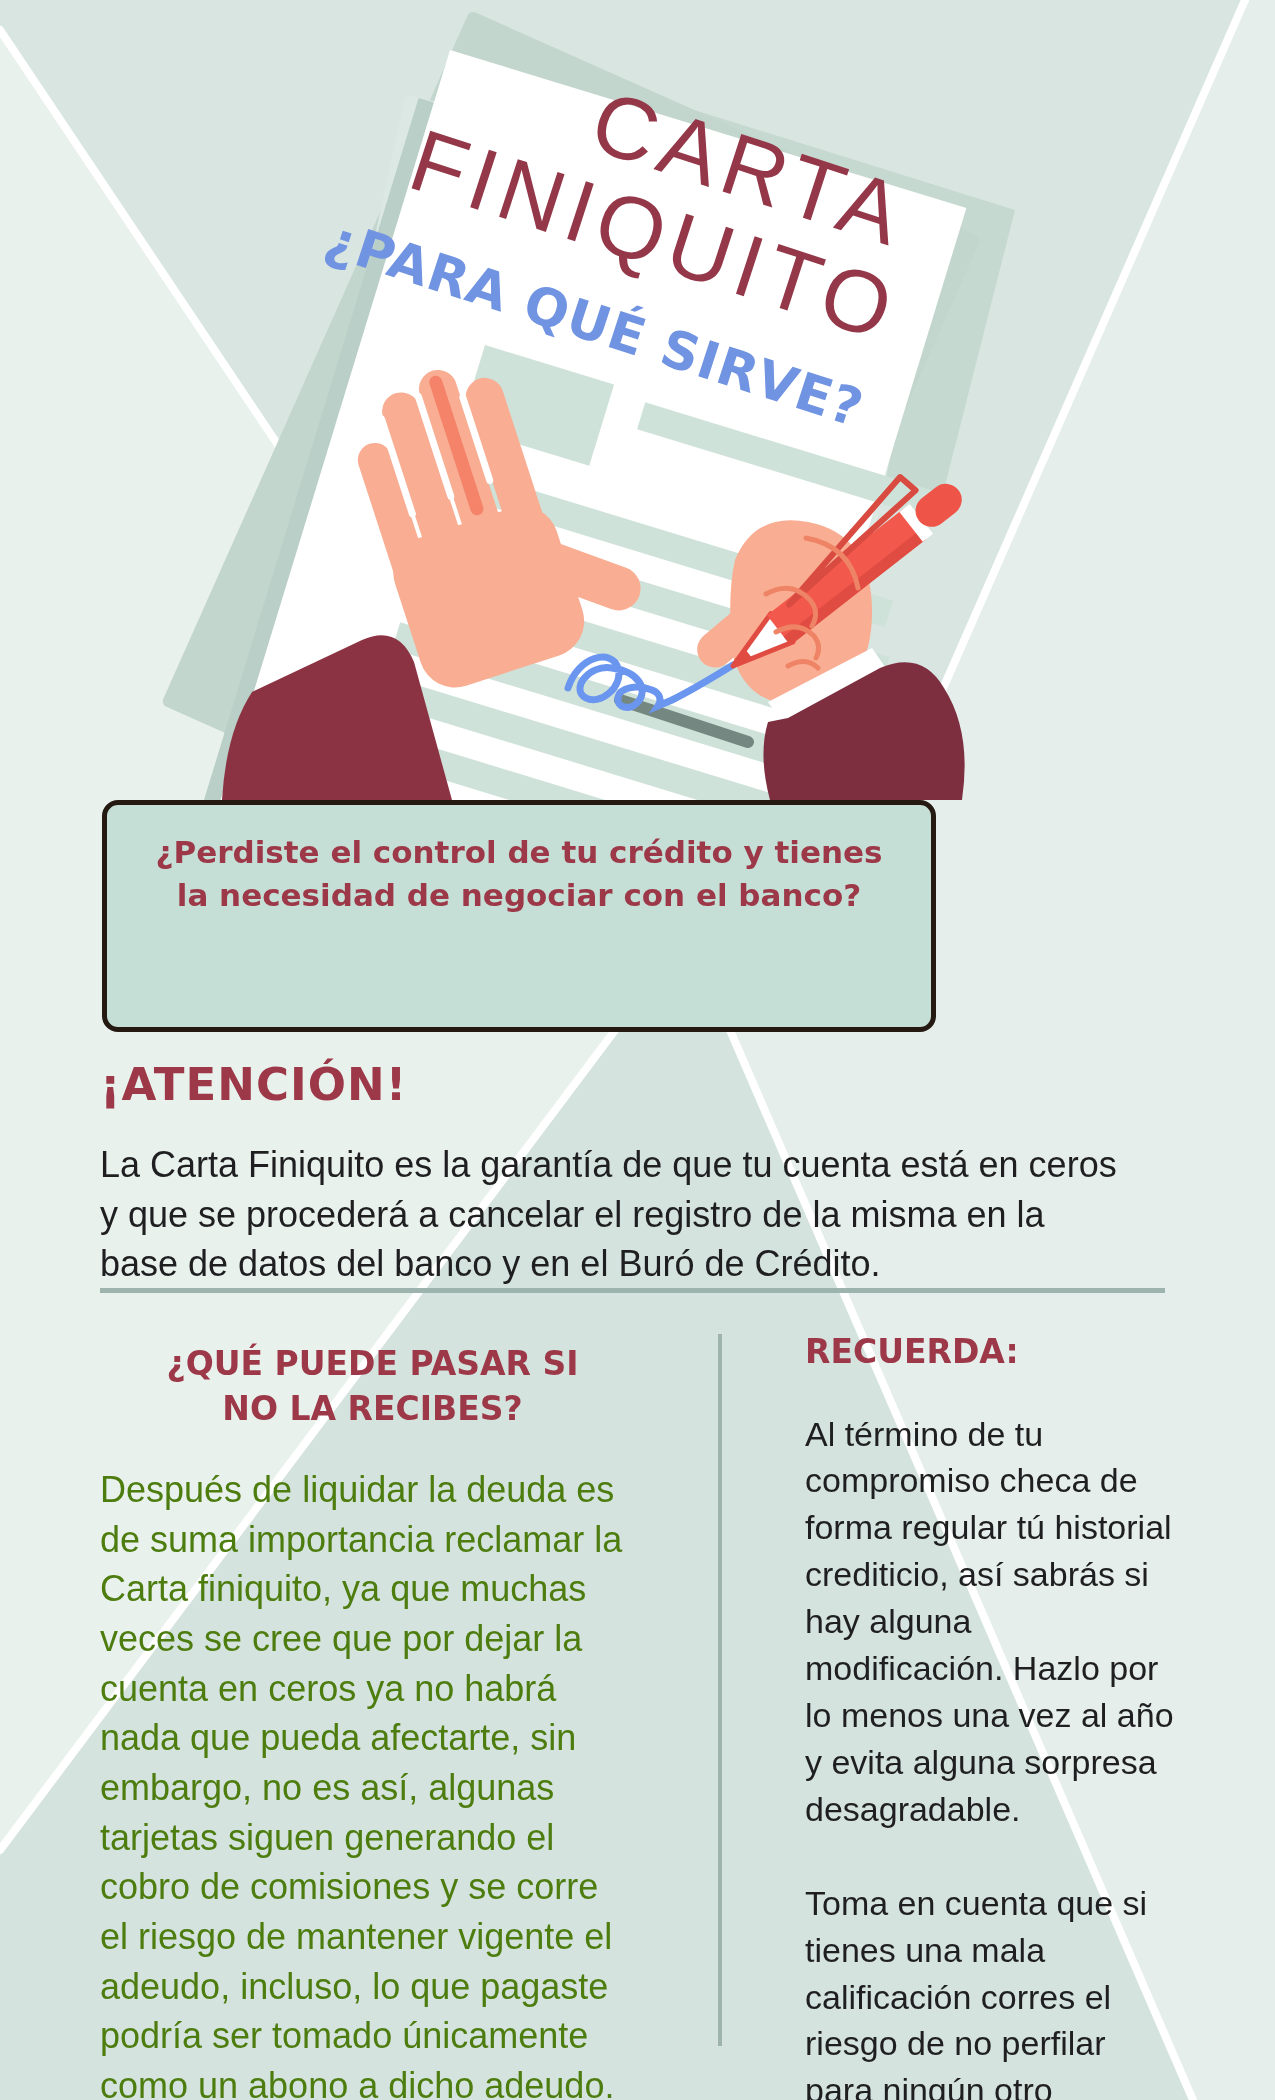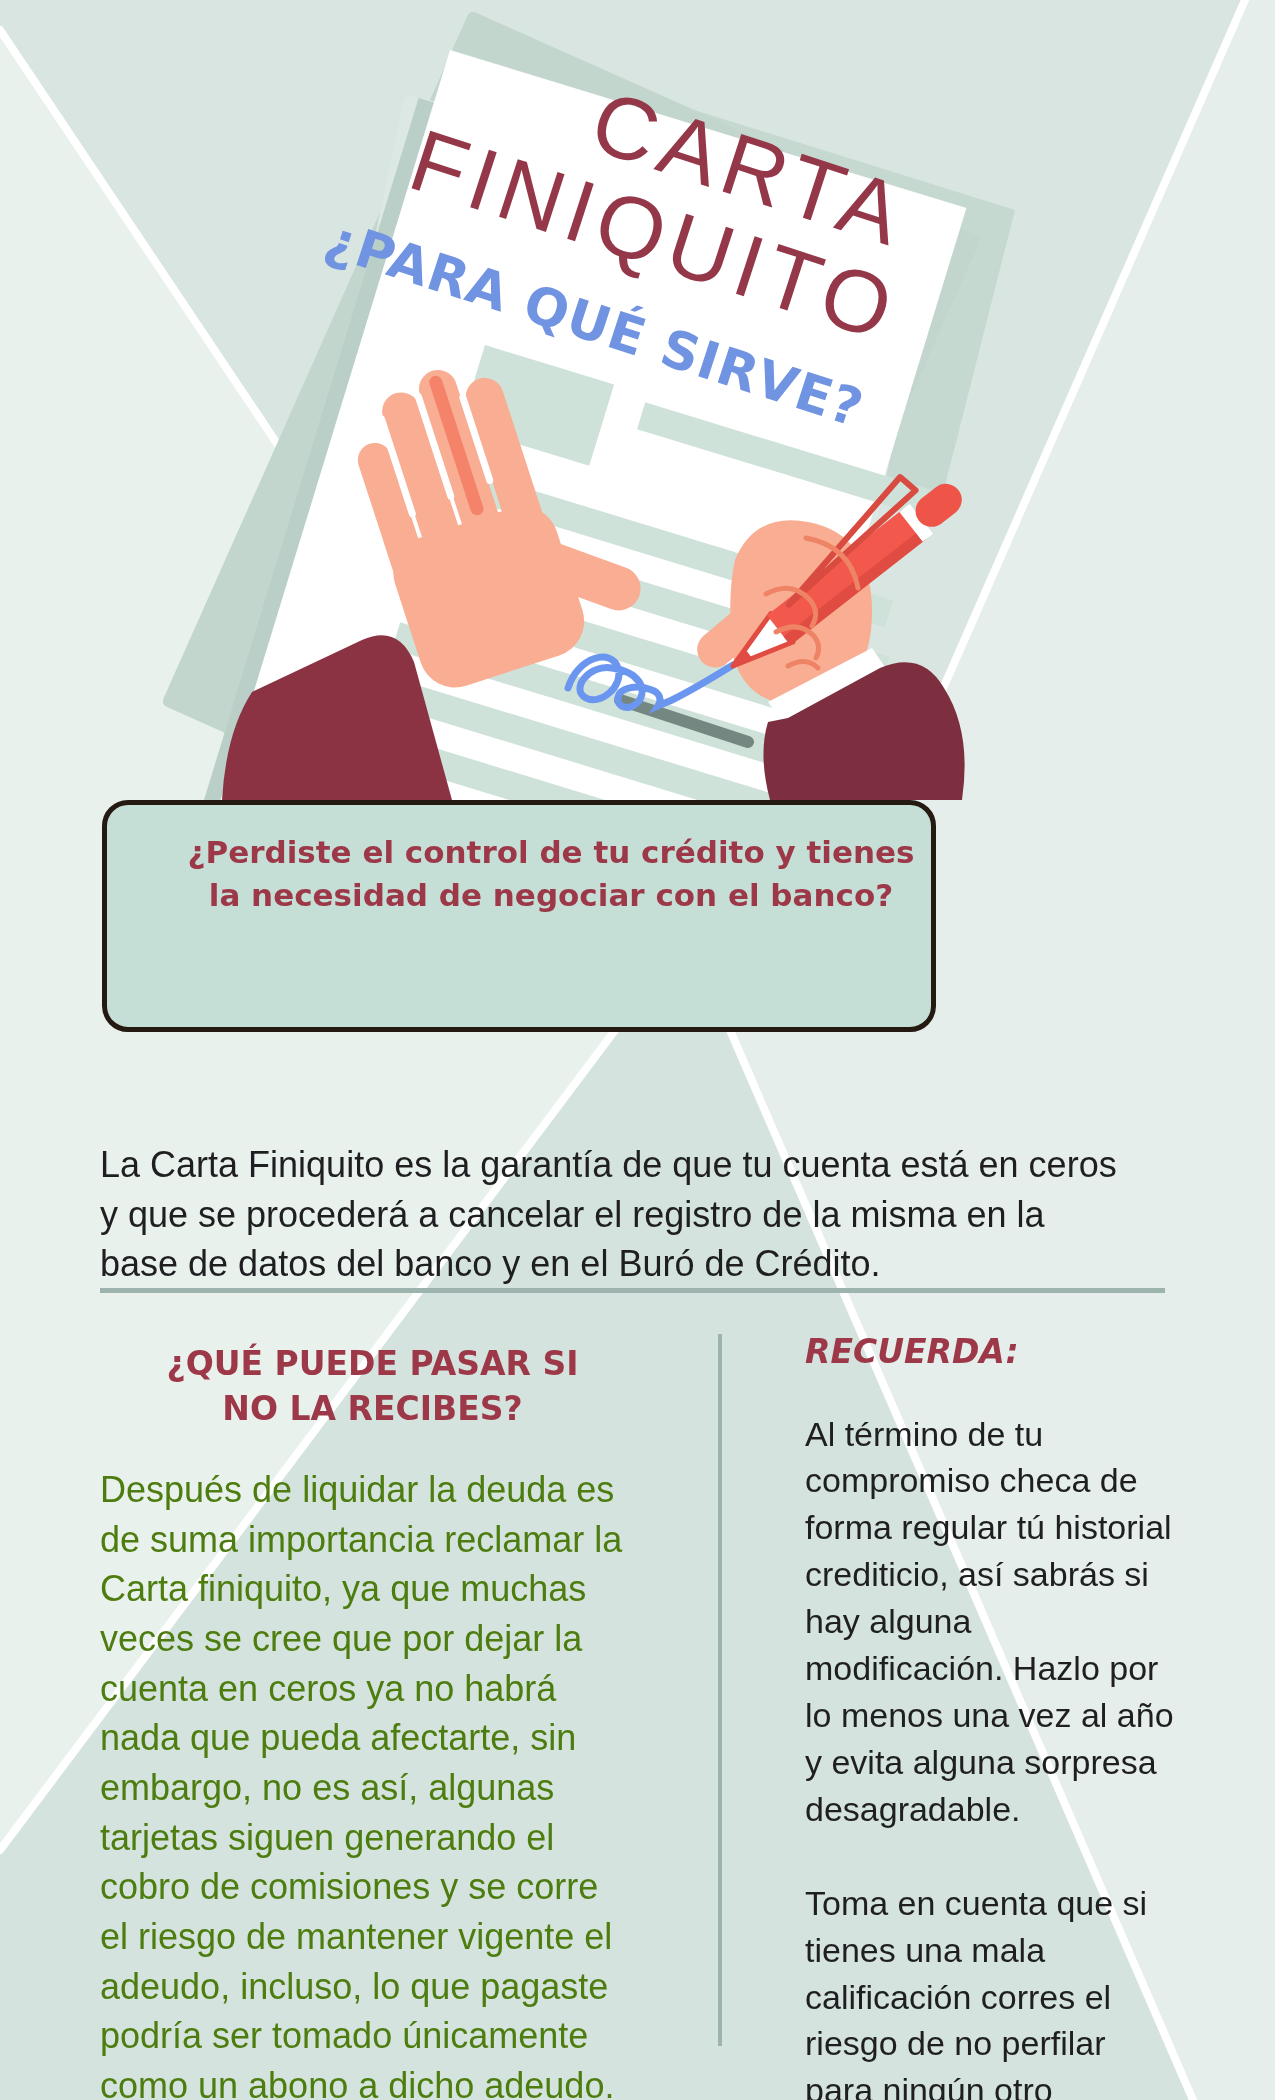--- a/index.html
+++ b/index.html
@@ -7,22 +7,22 @@
         font-family:"Liberation Sans",sans-serif;}
   .abs{position:absolute;}
   svg text{user-select:none;}
 
   
   .doc-title{font-family:"Liberation Sans",sans-serif;font-size:88px;fill:#943849;letter-spacing:7px;}
   .doc-subtitle{font-family:"DejaVu Sans",sans-serif;font-weight:bold;font-size:52px;fill:#7093e2;letter-spacing:1px;}
 
   
   #intro-box{left:102px;top:800px;width:834px;height:232px;box-sizing:border-box;
-             border:5px solid #241a12;border-radius:26px;background:#c5ded6;
-             display:flex;flex-direction:column;align-items:flex-end;padding-top:26px;}
+             border:5px solid #241a12;border-radius:16px;background:#c5ded6;
+             display:flex;flex-direction:column;align-items:center;padding-top:26px;}
   #intro-box .bx-head{font-family:"DejaVu Sans",sans-serif;font-weight:bold;color:#9c3848;
              font-size:31px;line-height:1.4;text-align:center;max-width:760px;}
   #intro-box .bx-body{margin-top:26px;color:#1d1d1f;font-size:32px;line-height:1.38;
              text-align:center;max-width:870px;}
 
   
   #attention-heading{left:100px;top:1058px;font-family:"DejaVu Sans",sans-serif;font-weight:bold;
              font-size:45px;color:#9c3848;letter-spacing:1px;}
   #attention-body{left:100px;top:1140px;width:1020px;font-size:36px;line-height:1.38;color:#1f1f21;}
 
@@ -30,21 +30,21 @@
 
   
   #columns{left:100px;top:1330px;width:1075px;}
   #col-left{position:absolute;left:0;top:0;width:545px;}
   #col-left .col-head{font-family:"DejaVu Sans",sans-serif;font-weight:bold;font-size:33px;
              color:#9c3848;line-height:1.35;text-align:center;max-width:450px;margin:12px auto;}
   #col-left .col-body{margin-top:34px;font-size:36px;line-height:1.38;color:#4d7c0f;width:530px;}
   #v-divider{position:absolute;left:618px;top:4px;width:4px;height:712px;background:#9db3ad;}
   #col-right{position:absolute;left:705px;top:0;width:380px;}
   #col-right .col-head{font-family:"DejaVu Sans",sans-serif;font-weight:bold;font-size:33px;
-             color:#9c3848;line-height:1.35;font-style:italic;}
+             color:#9c3848;line-height:1.35;}
   #col-right .col-body{margin-top:36px;font-size:34px;line-height:1.38;color:#1f1f21;width:372px;}
   .col-body p{margin:0;}
   .col-body p + p{margin-top:47px;}
 </style>
 </head>
 <body>
 
 <div id="page">
 
   <svg class="abs" style="left:0;top:0;" width="1275" height="2100" viewBox="0 0 1275 2100">
@@ -138,20 +138,21 @@
       </g>
       <path d="M768,702 L872,648 L902,692 L800,748 Z" fill="#ffffff"></path>
       <path d="M788,718 L880,668 Q922,650 944,688 Q972,732 962,800 L770,800 Q758,755 768,722 Z" fill="#7d2e3f"></path>
     </g>
   </svg>
 
   <div id="intro-box" class="abs">
     <div class="bx-head">¿Perdiste el control de tu crédito y tienes la necesidad de negociar con el banco?</div>
   </div>
 
+  <div id="attention-heading" class="abs">¡ATENCIÓN!</div>
   <div id="attention-body" class="abs">La Carta Finiquito es la garantía de que tu cuenta está en ceros y que se procederá a cancelar el registro de la misma en la base de datos del banco y en el Buró de Crédito.</div>
 
   <div id="h-divider" class="abs"></div>
 
   <div id="columns" class="abs">
     <div id="col-left">
       <div class="col-head">¿QUÉ PUEDE PASAR SI NO LA RECIBES?</div>
       <div class="col-body">
         <p>Después de liquidar la deuda es de suma importancia reclamar la Carta finiquito, ya que muchas veces se cree que por dejar la cuenta en ceros ya no habrá nada que pueda afectarte, sin embargo, no es así, algunas tarjetas siguen generando el cobro de comisiones y se corre el riesgo de mantener vigente el adeudo, incluso, lo que pagaste podría ser tomado únicamente como un abono a dicho adeudo.</p>
 

